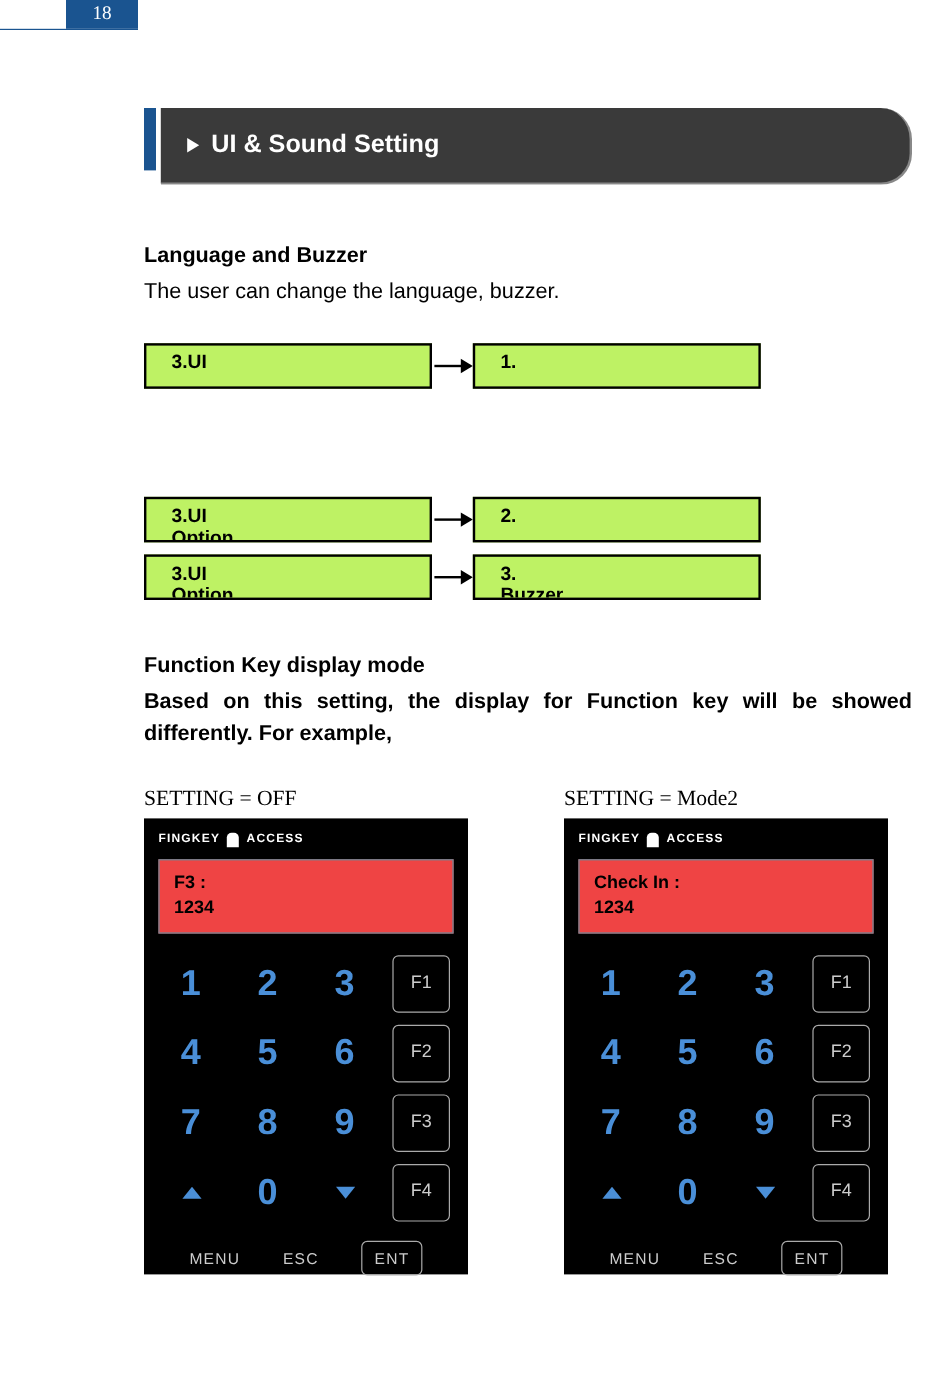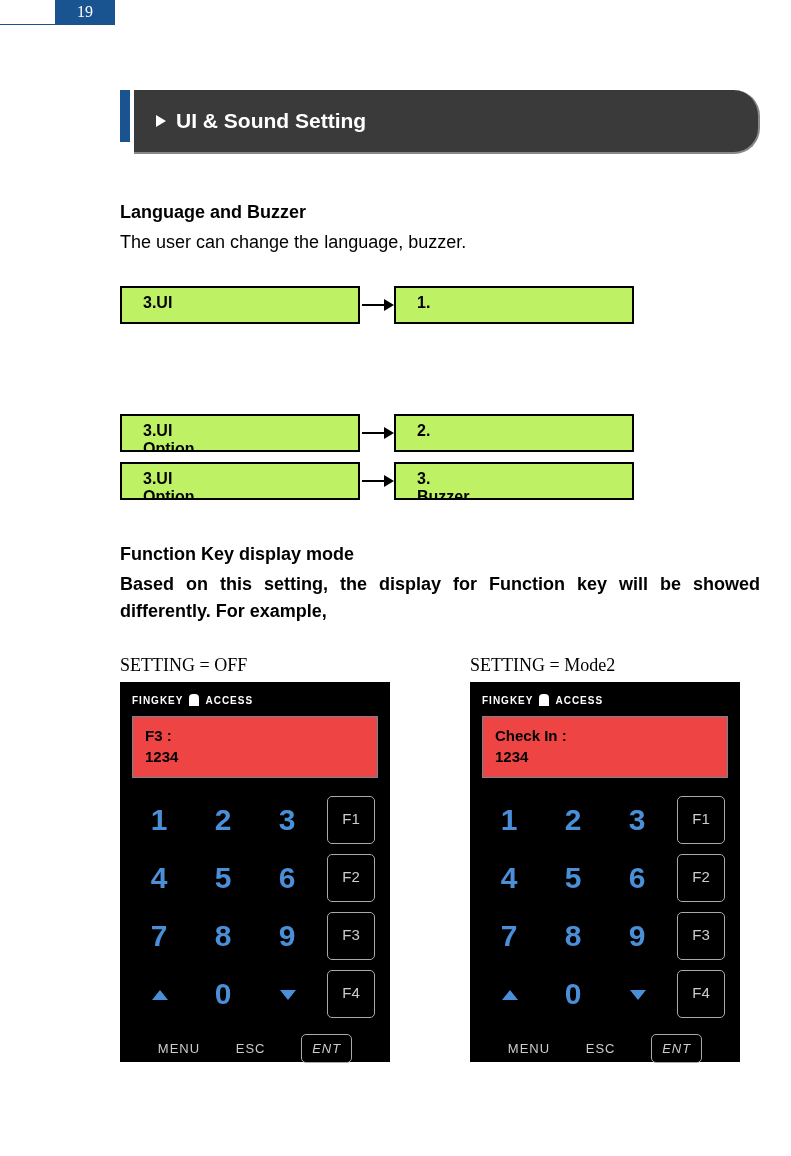--- a/index.html
+++ b/index.html
@@ -136,21 +136,21 @@
     }
     .device {
       width: 270px;
       height: 380px;
       background: #000;
       position: relative;
       padding: 12px;
     }
     .device-header {
       display: flex;
-      align-items: center;
+      align-items: flex-start;
       gap: 4px;
       margin-bottom: 10px;
     }
     .device-logo {
       color: #fff;
       font-size: 10px;
       letter-spacing: 1px;
       font-weight: bold;
       font-family: Arial, sans-serif;
     }
@@ -216,28 +216,27 @@
       font-family: Arial, sans-serif;
     }
     .bottom-ent {
       border: 1.5px solid #aaa;
       border-radius: 5px;
       color: #ccc;
       font-size: 13px;
       padding: 6px 10px;
       letter-spacing: 1px;
       font-family: Arial, sans-serif;
-      font-style: italic;
     }
     .seg { font-family: Arial, sans-serif; letter-spacing: 2px; }
   </style>
 </head>
 <body>
 
-<div class="page-number-tab">19</div>
+<div class="page-number-tab">18</div>
 <div class="page-number-line"></div>
 
 <div class="content">
 
   <div class="section-banner">
     <div class="banner-left"></div>
     <div class="banner-right">
       <div class="banner-arrow"></div>
       <div class="banner-title">UI &amp; Sound Setting</div>
     </div>

